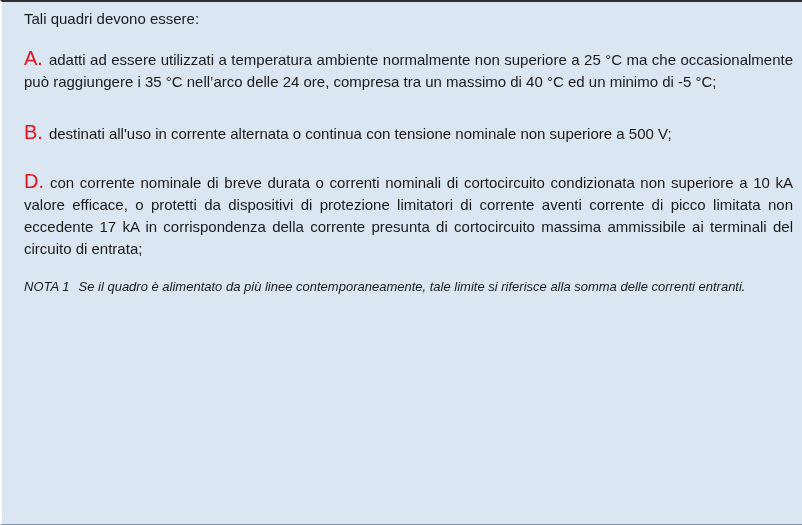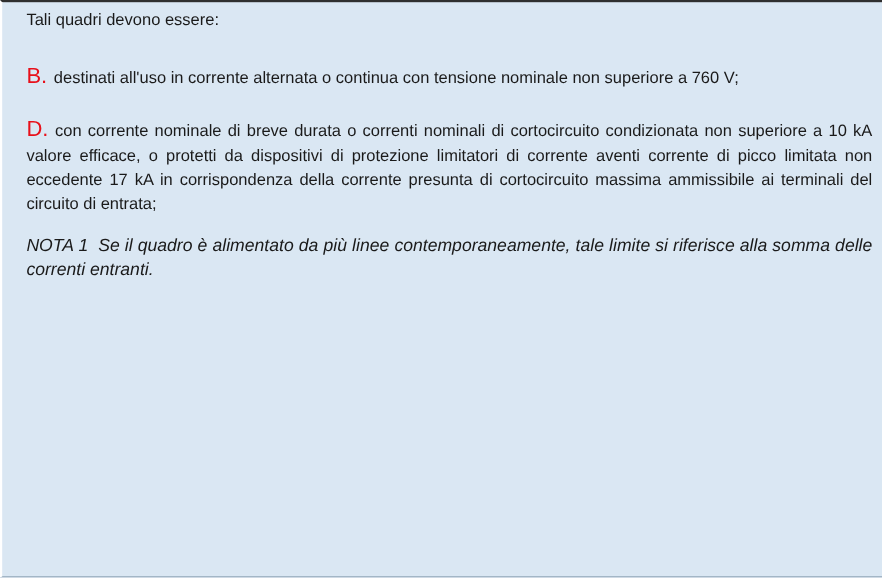--- a/index.html
+++ b/index.html
@@ -41,39 +41,40 @@
     font-size: 20px;
     line-height: 22px;
     margin-right: 6px;
   }
   .item-a { margin-top: 17px; }
   .item-b { margin-top: 28px; }
   .item-c { margin-top: 24px; }
   .item-d { margin-top: 25px; }
   .item-e { margin-top: 22px; }
   .note {
-    font-size: 16px;
+    font-size: 13px;
     line-height: 22px;
     font-style: italic;
     text-align: justify;
     color: var(--ink);
   }
   .note-1 { margin-top: 16px; }
   .note-2 { margin-top: 12px; }
   .note-label { margin-right: 9px; }
 </style>
 </head>
 <body>
 
 <div class="panel">
 
   <div class="title">Tali quadri devono essere:</div>
 
+  <p class="para item-a"><span class="item-letter">A.</span><span>adatti ad essere utilizzati a temperatura ambiente normalmente non superiore a 25 °C ma che occasionalmente può raggiungere i 35 °C nell’arco delle 24 ore, compresa tra un massimo di 40 °C ed un minimo di -5 °C;</span></p>
 
-  <p class="para item-b"><span class="item-letter">B.</span><span>destinati all'uso in corrente alternata o continua con tensione nominale non superiore a 760 V;</span></p>
+  <p class="para item-b"><span class="item-letter">B.</span><span>destinati all'uso in corrente alternata o continua con tensione nominale non superiore a 500 V;</span></p>
 
 
   <p class="para item-d"><span class="item-letter">D.</span><span>con corrente nominale di breve durata o correnti nominali di cortocircuito condizionata non superiore a 10 kA valore efficace, o protetti da dispositivi di protezione limitatori di corrente aventi corrente di picco limitata non eccedente 17 kA in corrispondenza della corrente presunta di cortocircuito massima ammissibile ai terminali del circuito di entrata;</span></p>
 
 
   <p class="note note-1"><span class="note-label">NOTA 1</span><span>Se il quadro è alimentato da più linee contemporaneamente, tale limite si riferisce alla somma delle correnti entranti.</span></p>
 
 
 </div>
 

